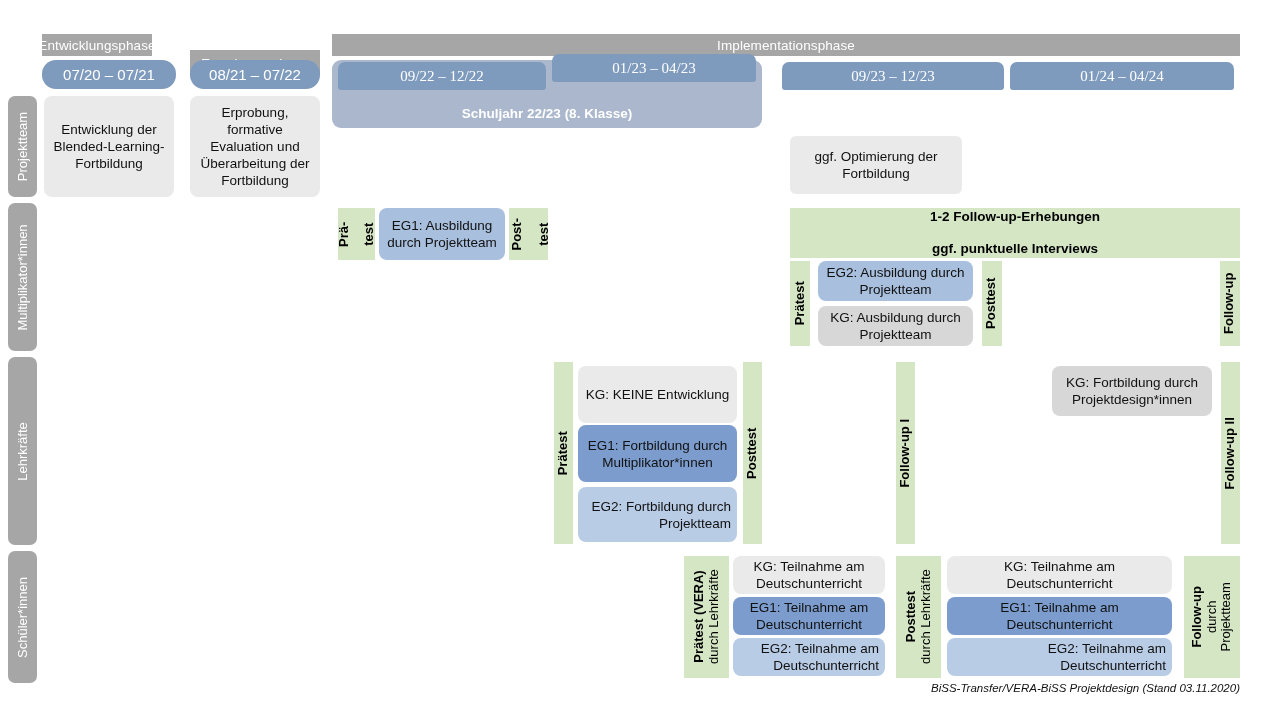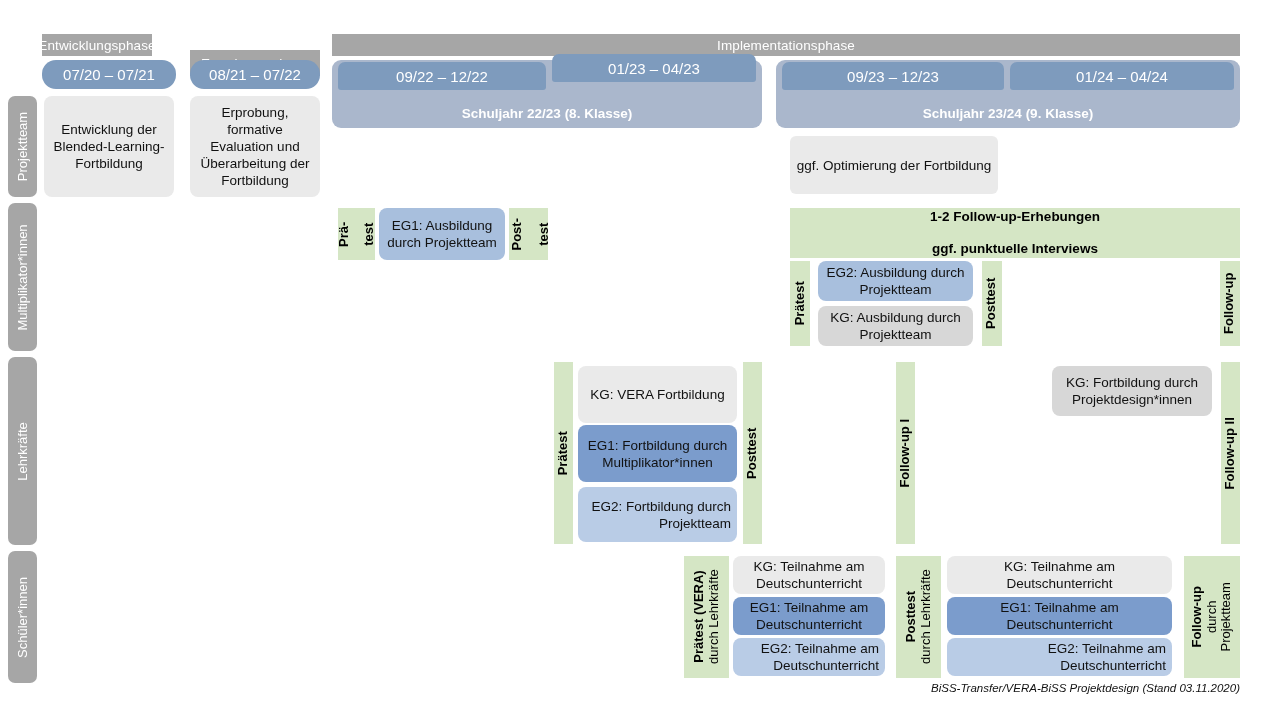--- a/index.html
+++ b/index.html
@@ -34,21 +34,21 @@
   
   .date-chip {
     background: #7e9bbd;
     color: #ffffff;
     font-size: 15px;
     border-radius: 14px;
     display: flex;
     align-items: center;
     justify-content: center;
   }
-  .date-chip.flat-bottom { border-radius: 7px 7px 3px 3px; }
+  .date-chip.flat-bottom { border-radius: 7px 7px 3px 3px; font-family: Liberation Serif, serif; }
 
   
   .year-band {
     background: #aab7cc;
     border-radius: 9px;
     color: #ffffff;
     font-size: 13.5px;
     font-weight: bold;
     display: flex;
     align-items: flex-end;
@@ -146,23 +146,20 @@
   <div class="abs phase-bar" style="left:190px; top:50px; width:130px; height:26px;">
     <span>Erprobungsphase</span>
   </div>
   <div class="abs phase-bar" style="left:332px; top:34px; width:908px; height:22px;">
     <span>Implementationsphase</span>
   </div>
 
   <div class="abs year-band" style="left:332px; top:60px; width:430px; height:68px;text-align:center;">
     <span>Schuljahr 22/23 (8. Klasse)</span>
   </div>
-  <div class="abs year-band" style="left:776px; top:60px; width:464px; height:68px;">
-    <span>Schuljahr 23/24 (9. Klasse)</span>
-  </div>
 
   <div class="abs date-chip" style="left:42px;  top:60px; width:134px; height:29px;">
     <span>07/20 – 07/21</span>
   </div>
   <div class="abs date-chip" style="left:190px; top:60px; width:130px; height:29px;">
     <span>08/21 – 07/22</span>
   </div>
   <div class="abs date-chip flat-bottom" style="left:338px; top:62px; width:208px; height:28px;">
     <span>09/22 – 12/22</span>
   </div>
@@ -188,21 +185,21 @@
   <div class="abs row-label" style="left:8px; top:551px; width:29px; height:132px;">
     <span>Schüler*innen</span>
   </div>
 
   <div class="abs box box-gray" style="left:44px; top:96px; width:130px; height:101px;">
     <span>Entwicklung der Blended-Learning-Fortbildung</span>
   </div>
   <div class="abs box box-gray" style="left:190px; top:96px; width:130px; height:101px;">
     <span>Erprobung, formative Evaluation und Überarbeitung der Fortbildung</span>
   </div>
-  <div class="abs box box-gray" style="left:790px; top:136px; width:208px; height:58px;border-radius:6px;">
+  <div class="abs box box-gray" style="left:790px; top:136px; width:172px; height:58px;border-radius:6px;">
     <span>ggf. Optimierung der Fortbildung</span>
   </div>
 
   <div class="abs green-col two-line" style="left:338px; top:208px; width:37px; height:52px;">
     <span class="vtxt">Prä-</span>
     <span class="vtxt">test</span>
   </div>
   <div class="abs box box-blue-mid" style="left:379px; top:208px; width:126px; height:52px;">
     <span>EG1: Ausbildung durch Projektteam</span>
   </div>
@@ -228,21 +225,21 @@
     <span class="vtxt">Posttest</span>
   </div>
   <div class="abs green-col" style="left:1220px; top:261px; width:20px; height:85px;">
     <span class="vtxt">Follow-up</span>
   </div>
 
   <div class="abs green-col" style="left:554px; top:362px; width:19px; height:182px;">
     <span class="vtxt">Prätest</span>
   </div>
   <div class="abs box box-gray" style="left:578px; top:366px; width:159px; height:57px;">
-    <span>KG:  VERA Fortbildung</span>
+    <span>KG:  KEINE Entwicklung</span>
   </div>
   <div class="abs box box-blue-dark" style="left:578px; top:425px; width:159px; height:57px;">
     <span>EG1: Fortbildung durch Multiplikator*innen</span>
   </div>
   <div class="abs box box-blue-lite" style="left:578px; top:487px; width:159px; height:55px;">
     <span>EG2: Fortbildung durch Projektteam</span>
   </div>
   <div class="abs green-col" style="left:743px; top:362px; width:19px; height:182px;">
     <span class="vtxt">Posttest</span>
   </div>

